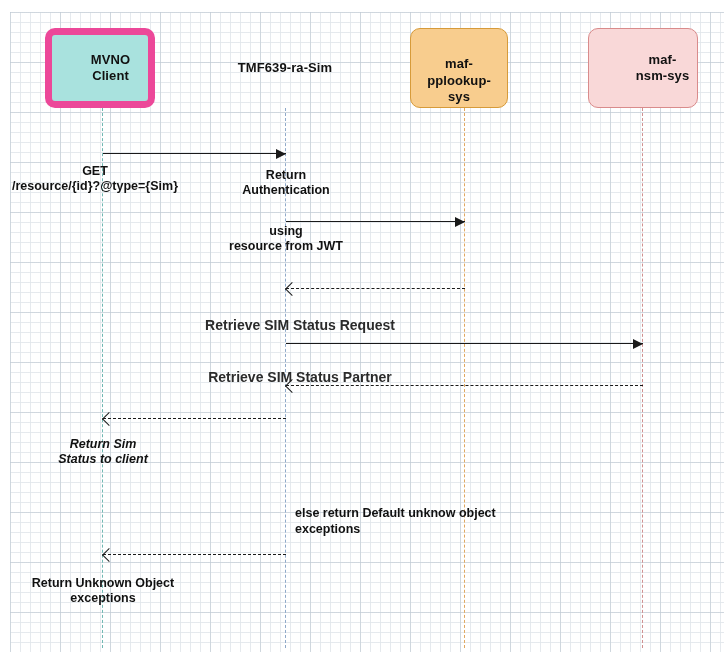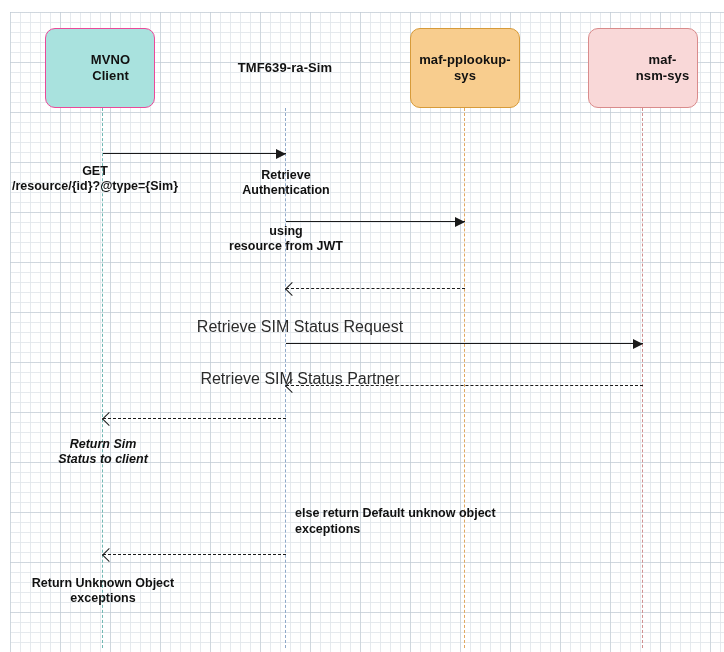--- a/index.html
+++ b/index.html
@@ -42,21 +42,21 @@
     text-align: center;
     font-size: 13px;
     font-weight: bold;
     color: #111111;
     line-height: 1.25;
     letter-spacing: 0.1px;
     padding: 2px 6px;
   }
   .node-mvno {
     background: #a9e2de;
-    border: 1px solid #ec4899;
+    border: 7px solid #ec4899;
     padding-left: 27px;
   }
   .node-pplookup {
     background: #f8cd8e;
     border: 1px solid #d79b3a;
   }
   .node-nsm {
     background: #f9d8d8;
     border: 1px solid #d98b8b;
     padding-left: 45px;
@@ -103,23 +103,23 @@
   .msg-label {
     position: absolute;
     text-align: center;
     color: #111111;
     font-size: 12.5px;
     font-weight: bold;
     line-height: 1.22;
     white-space: pre-line;
   }
   .msg-label.light {
-    font-weight: normal;
+    font-weight: bold;
     color: #2b2b2b;
-    font-size: 16px;
+    font-size: 14px;
   }
   .note-label {
     position: absolute;
     text-align: left;
     color: #111111;
     font-size: 12.5px;
     font-weight: bold;
     line-height: 1.25;
     white-space: pre-line;
   }
@@ -134,34 +134,34 @@
       <div class="lifeline" style="left: 285px; top: 108px; height: 540px; border-left-color: rgb(143, 169, 201);"></div>
       <div class="lifeline" style="left: 464px; top: 108px; height: 540px; border-left-color: rgb(224, 168, 96);"></div>
       <div class="lifeline" style="left: 642px; top: 108px; height: 540px; border-left-color: rgb(207, 143, 143);"></div>
       <div class="node node-mvno" style="left: 45px; top: 28px; width: 110px; height: 80px;">
         <span style="white-space: pre-line;">MVNO
 Client</span>
       </div>
       <div class="node node-tmf639" style="left: 226px; top: 28px; width: 118px; height: 80px;">
         <span style="white-space: pre-line;">TMF639-ra-Sim</span>
       </div>
-      <div class="node node-pplookup" style="left: 410px; top: 28px; width: 110px; height: 80px;">
+      <div class="node node-pplookup" style="left: 410px; top: 28px; width: 98px; height: 80px; align-items: flex-end;">
         <span style="white-space: pre-line;">maf-pplookup-
 sys</span>
       </div>
       <div class="node node-nsm" style="left: 588px; top: 28px; width: 110px; height: 80px;">
         <span style="white-space: pre-line;">maf-nsm-sys</span>
       </div>
       <div class="msg-line" style="left: 103px; top: 153px; width: 183px;"></div>
       <div class="arrowhead solid-right" style="left: 276px; top: 149px;"></div>
       <div class="msg-label" style="left: -5px; top: 164px; width: 200px;">GET
 /resource/{id}?@type={Sim}</div>
       <div class="msg-line" style="left: 286px; top: 221px; width: 179px;"></div>
       <div class="arrowhead solid-right" style="left: 455px; top: 217px;"></div>
-      <div class="msg-label" style="left: 196px; top: 168px; width: 180px;">Retrieve
+      <div class="msg-label" style="left: 196px; top: 168px; width: 180px;">Return
 Authentication</div>
       <div class="msg-label" style="left: 196px; top: 224px; width: 180px;">using
 resource from JWT</div>
       <div class="msg-line dashed" style="left: 286px; top: 288px; width: 179px;"></div>
       <div class="arrowhead open-left" style="left: 287px; top: 284px;"></div>
       <div class="msg-line" style="left: 286px; top: 343px; width: 357px;"></div>
       <div class="arrowhead solid-right" style="left: 633px; top: 339px;"></div>
       <div class="msg-label light" style="left: 135px; top: 317px; width: 330px;">Retrieve SIM Status Request</div>
       <div class="msg-line dashed" style="left: 286px; top: 385px; width: 357px;"></div>
       <div class="arrowhead open-left" style="left: 287px; top: 381px;"></div>

